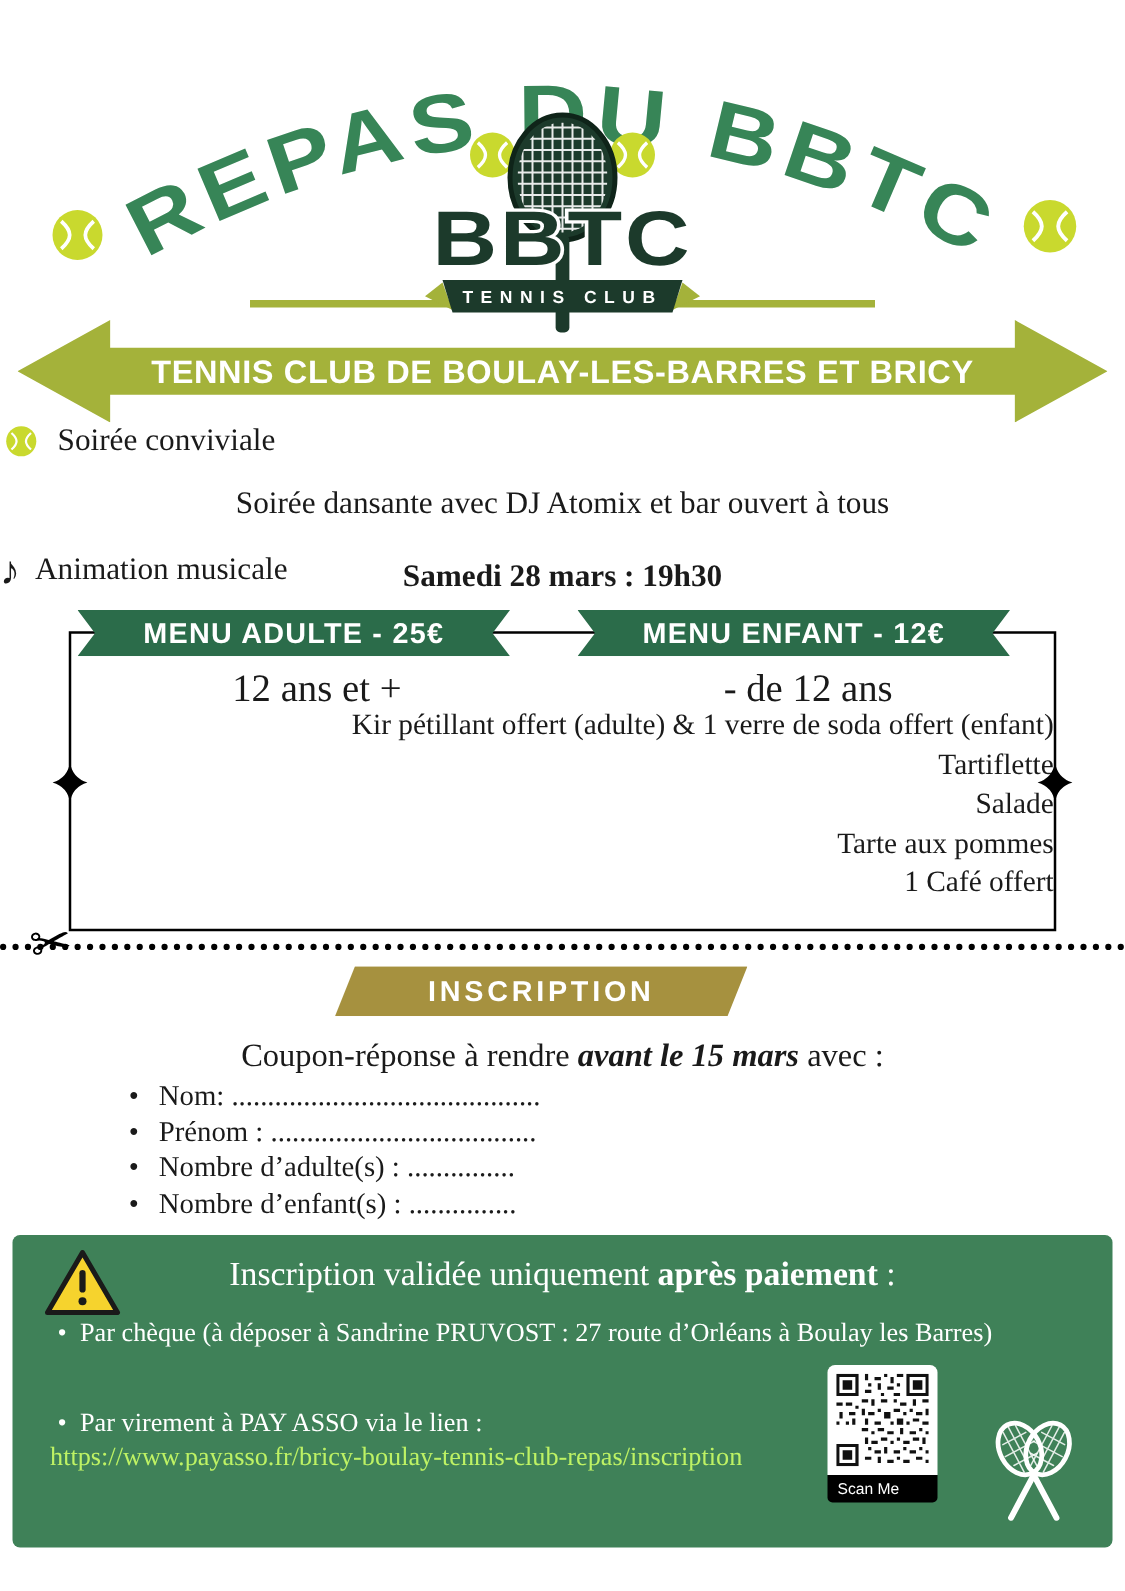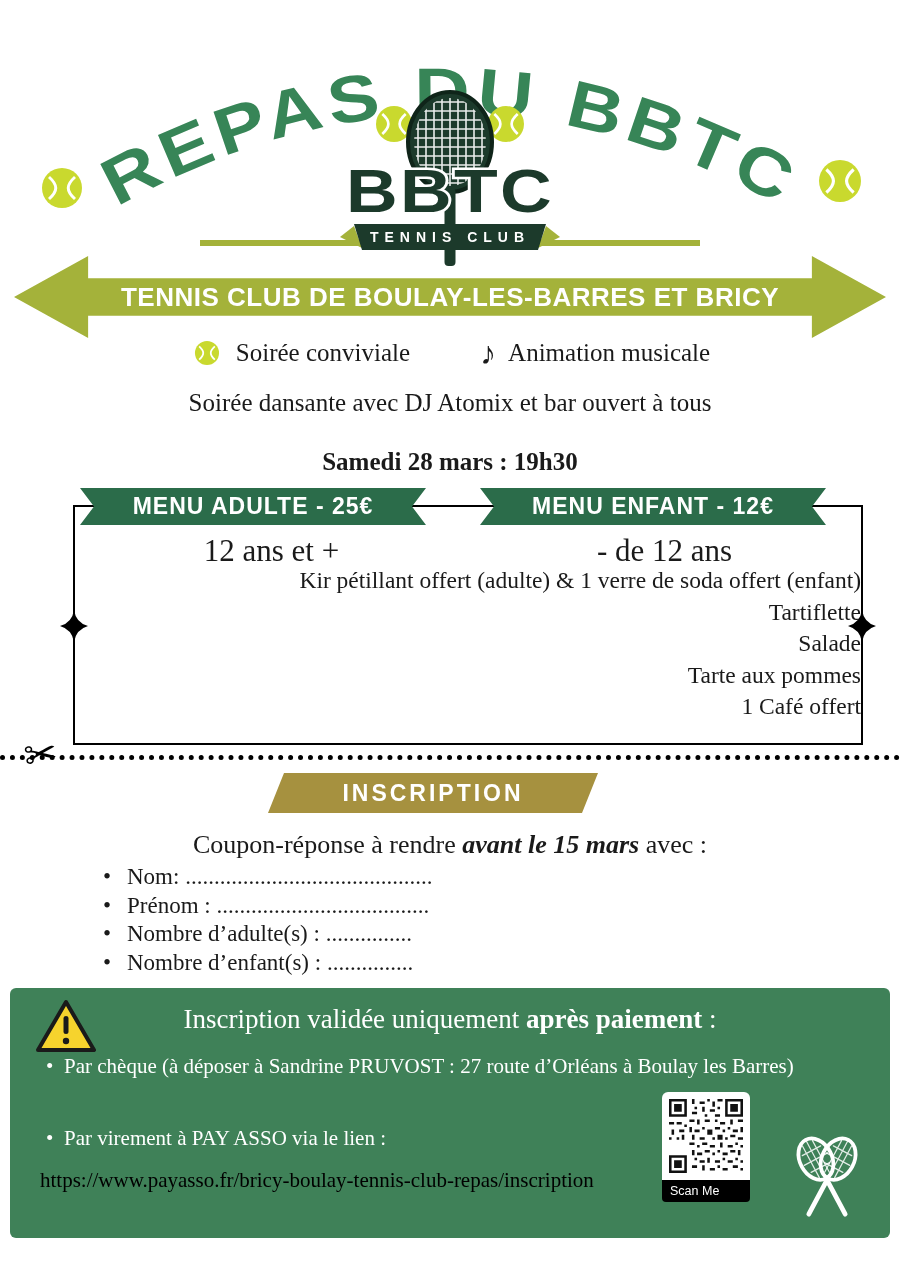--- a/index.html
+++ b/index.html
@@ -20,30 +20,30 @@
     position:absolute; top:256px; left:14px; width:872px; height:82px;
     background:#A4B23A; display:flex; align-items:center; justify-content:center;
     clip-path:polygon(0 50%, 8.5% 0, 8.5% 27%, 91.5% 27%, 91.5% 0, 100% 50%, 91.5% 100%, 91.5% 73%, 8.5% 73%, 8.5% 100%);
   }
   .arrow-banner span {
     color:#fff; font-family:"Liberation Sans", sans-serif; font-weight:800;
     font-size:26px; letter-spacing:.5px; white-space:nowrap;
   }
 
   
-  .highlights { position:absolute; top:336px; left:0; width:100%; display:flex; justify-content:center; gap:70px; font-size:25px; }
+  .highlights { position:absolute; top:336px; left:0; width:100%; display:flex; justify-content:center; gap:70px; font-size:25px;flex-direction:column; }
   .hl-group { display:flex; align-items:center; gap:12px; }
   .note-glyph { font-size:32px; line-height:1; }
   .intro-line { position:absolute; left:0; width:100%; text-align:center; font-size:25px; }
   .line1 { top:389px; }
   .line2 { top:414px; display:flex; justify-content:center; align-items:center; gap:12px; }
   .line3 { top:448px; font-weight:700; font-size:25px; }
 
   
-  .menu-box { position:absolute; top:505px; left:73px; width:790px; height:240px; border:2.5px solid #000; }
+  .menu-box { position:absolute; top:505px; left:55px; width:790px; height:240px; border:2.5px solid #000; }
   .menu-banner {
     position:absolute; top:-19px; height:37px; background:#2B6C4A; color:#fff;
     font-family:"Liberation Sans", sans-serif; font-weight:800; font-size:23px;
     line-height:37px; text-align:center; letter-spacing:1px;
     clip-path:polygon(0 0, 100% 0, calc(100% - 14px) 50%, 100% 100%, 0 100%, 14px 50%);
   }
   .menu-banner.adult { left:5px; width:346px; }
   .menu-banner.child { left:405px; width:346px; }
   .age-row { position:absolute; top:26px; left:0; width:100%; display:flex; }
   .age-row div { width:50%; text-align:center; font-size:31px; }
@@ -69,21 +69,21 @@
 
   
   .panel { position:absolute; top:988px; left:10px; width:880px; height:250px; background:#3F8158; border-radius:6px; color:#fff;text-decoration:underline; }
   .panel-title { position:absolute; top:16px; left:0; width:100%; text-align:center; font-size:27px; }
   .panel-title .b { font-weight:700; }
   .warn-icon { position:absolute; top:10px; left:24px; width:64px; height:58px; }
   .panel-bullet { position:absolute; left:32px; right:36px; font-size:21px; padding-left:22px; }
   .panel-bullet::before { content:"•"; position:absolute; left:4px; }
   .bullet-cheque { top:66px; }
   .bullet-virement { top:138px; }
-  .panel-link { position:absolute; top:180px; left:30px; font-size:21px; color:#000000; text-decoration:none; }
+  .panel-link { position:absolute; top:165px; left:30px; font-size:21px; color:#bef264; text-decoration:none; }
   .qr-card { position:absolute; top:104px; left:652px; width:88px; }
   .qr-white { background:#fff; border-radius:6px 6px 0 0; padding:7px; width:88px; height:88px; }
   .qr-label { background:#000; color:#fff; border-radius:0 0 4px 4px; height:22px; line-height:22px; font-family:"Liberation Sans", sans-serif; font-size:12.5px; padding-left:8px; }
   .rackets { position:absolute; top:140px; left:760px; width:114px; height:104px; }
 </style>
 </head>
 <body>
 
 <div class="page">
 

